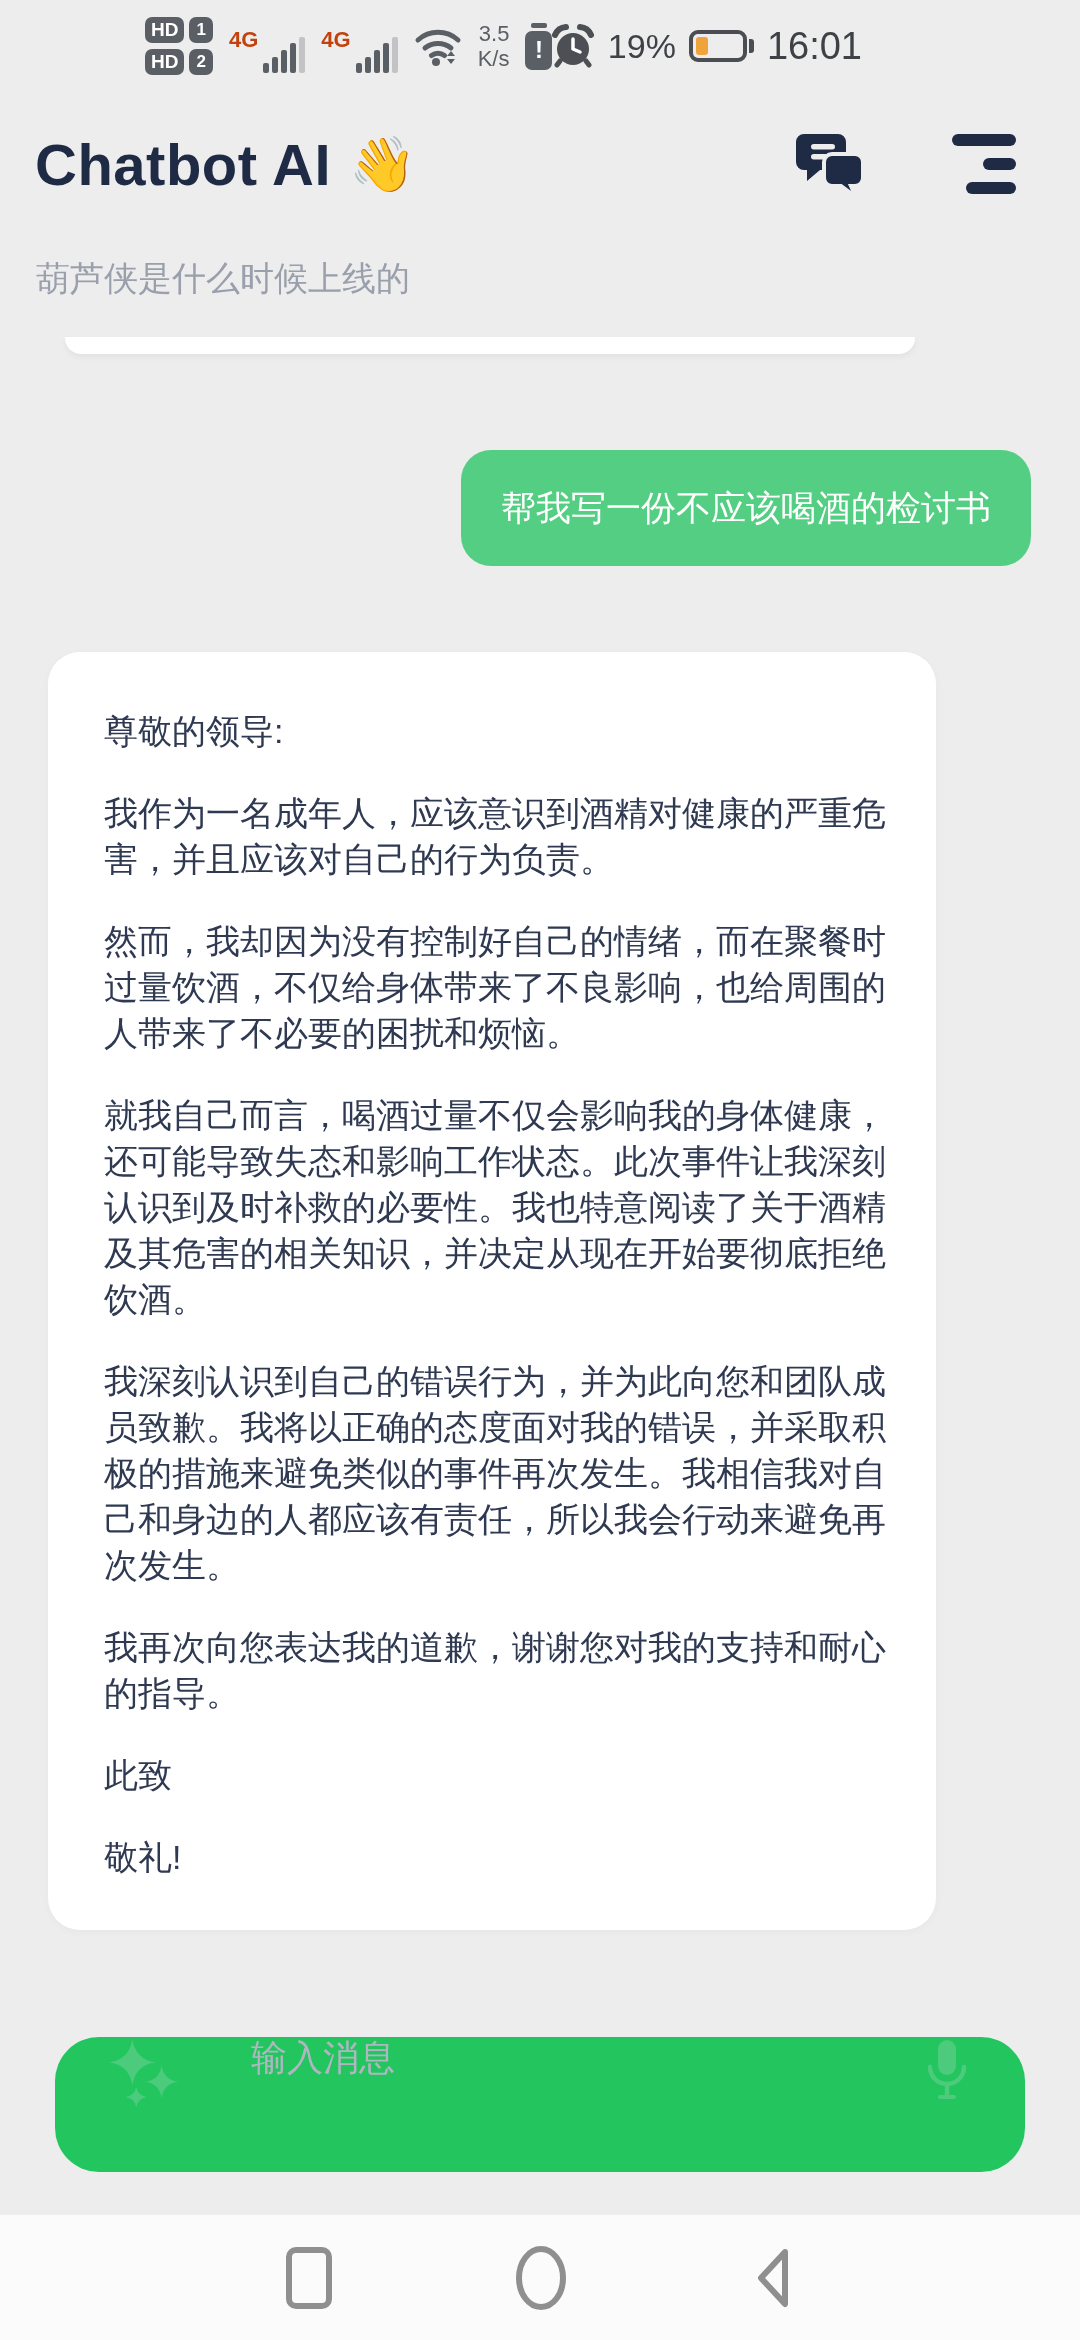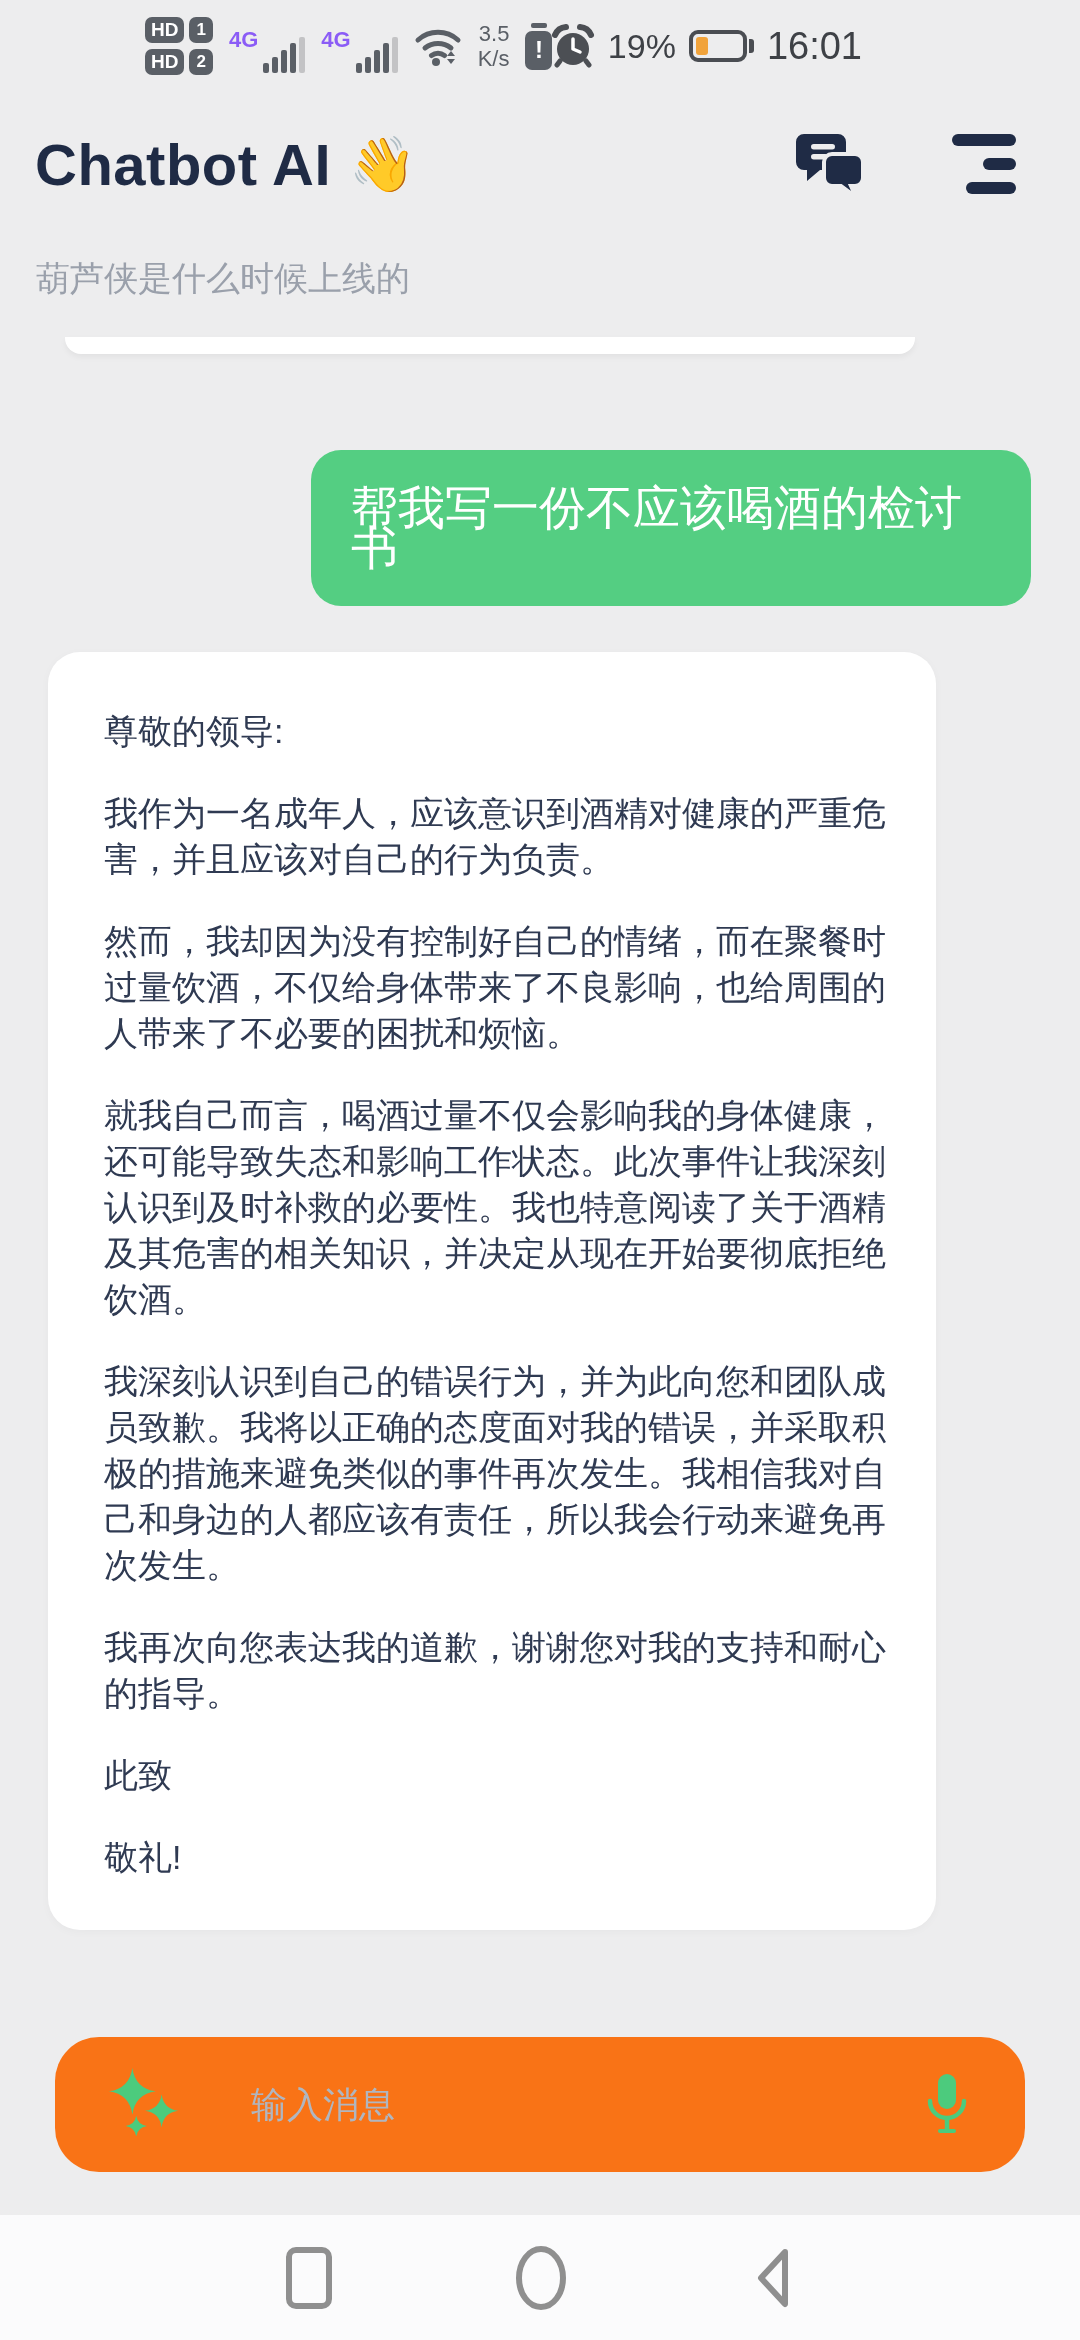--- a/index.html
+++ b/index.html
@@ -12,21 +12,21 @@
   }
 
   
   .status-bar { position:absolute; top:0; left:0; width:912px; height:92px; }
   .sb-left { position:absolute; left:145px; top:0; height:92px; display:flex; align-items:center; gap:16px; }
   .hd-stack { display:flex; flex-direction:column; gap:6px; }
   .hd-row { display:flex; gap:5px; }
   .hd-badge { background:#5a5f66; color:#fff; font-weight:bold; font-size:19px; line-height:26px; border-radius:7px; padding:0 6px; }
   .hd-num { background:#5a5f66; color:#fff; font-weight:bold; font-size:17px; line-height:26px; border-radius:7px; padding:0 7px; }
   .net { display:flex; align-items:flex-start; gap:5px; }
-  .net-label { font-size:22px; font-weight:bold; color:#8b5cf6; margin-top:8px; }
+  .net-label { font-size:22px; font-weight:bold; color:#c2410c; margin-top:8px; }
   .bars { display:flex; align-items:flex-end; gap:3px; height:40px; margin-top:14px; }
   .bars i { display:block; width:6px; border-radius:2px; background:#5a5f66; }
   .bars i.b1{height:10px} .bars i.b2{height:16px} .bars i.b3{height:23px} .bars i.b4{height:30px}
   .bars i.b5{height:36px; background:#c3c3c5;}
   .speed { display:flex; flex-direction:column; align-items:flex-end; color:#5a5f66; font-size:22px; line-height:25px; }
   .sim-alert { display:flex; flex-direction:column; align-items:center; gap:3px; }
   .sim-alert .cap { width:16px; height:5px; border-radius:2px; background:#5a5f66; }
   .sim-alert .body { width:27px; height:39px; border-radius:7px; background:#5a5f66; color:#fff; font-weight:bold; font-size:24px; display:flex; align-items:center; justify-content:center; }
   .sb-right { position:absolute; right:50px; top:0; height:92px; display:flex; align-items:center; gap:13px;text-align:right; }
   .sb-pct { font-size:34px; color:#3e4146; }
@@ -47,33 +47,33 @@
   .menu-icon .m2 { top:24px; right:0; width:33px; }
   .menu-icon .m3 { top:48px; right:0; width:50px; }
 
   .subtitle { position:absolute; top:256px; left:36px; font-size:34px; color:#9aa0ab; }
 
   .sheet-edge { position:absolute; top:337px; left:65px; width:850px; height:17px; background:#ffffff;
     border-radius:0 0 16px 16px; box-shadow:0 3px 6px rgba(0,0,0,0.05); }
 
   
   .user-bubble { position:absolute; top:450px; right:49px; max-width:720px;
-    background:#54CE82; color:#ffffff; font-size:47px; line-height:40px;
+    background:#54CE82; color:#ffffff; font-size:35px; line-height:40px;
     padding:38px 40px; border-radius:30px; }
 
   .assistant-card { position:absolute; top:652px; left:48px; width:888px;
     background:#ffffff; border-radius:32px; padding:56px 28px 50px 56px;
     color:#2f3a52; font-size:34px; line-height:46px;
     box-shadow:0 2px 10px rgba(0,0,0,0.03); }
   .assistant-card p { margin-bottom:36px; }
   .assistant-card p:last-child { margin-bottom:0; }
 
   
   .input-bar { position:absolute; top:2037px; left:55px; width:970px; height:135px;
-    background:#f97316; border-radius:44px; display:flex; align-items:center; padding:0 52px; }
+    background:#22c55e; border-radius:44px; display:flex; align-items:flex-start; padding:0 52px; }
   .sparkle { width:78px; height:78px; flex:0 0 auto; }
   .msg-input { border:none; outline:none; background:transparent; flex:1; margin-left:66px;
     font-size:36px; color:#3c4354; font-family:inherit; }
   .msg-input::placeholder { color:#b0b6c0; }
   .mic { width:52px; height:68px; flex:0 0 auto; margin-left:20px; }
 
   
   .nav-bar { position:absolute; top:2215px; left:0; width:1080px; height:125px; background:#FBFBFC;
     display:flex; align-items:center; justify-content:center; gap:182px; }
   .nav-bar svg { display:block; }

